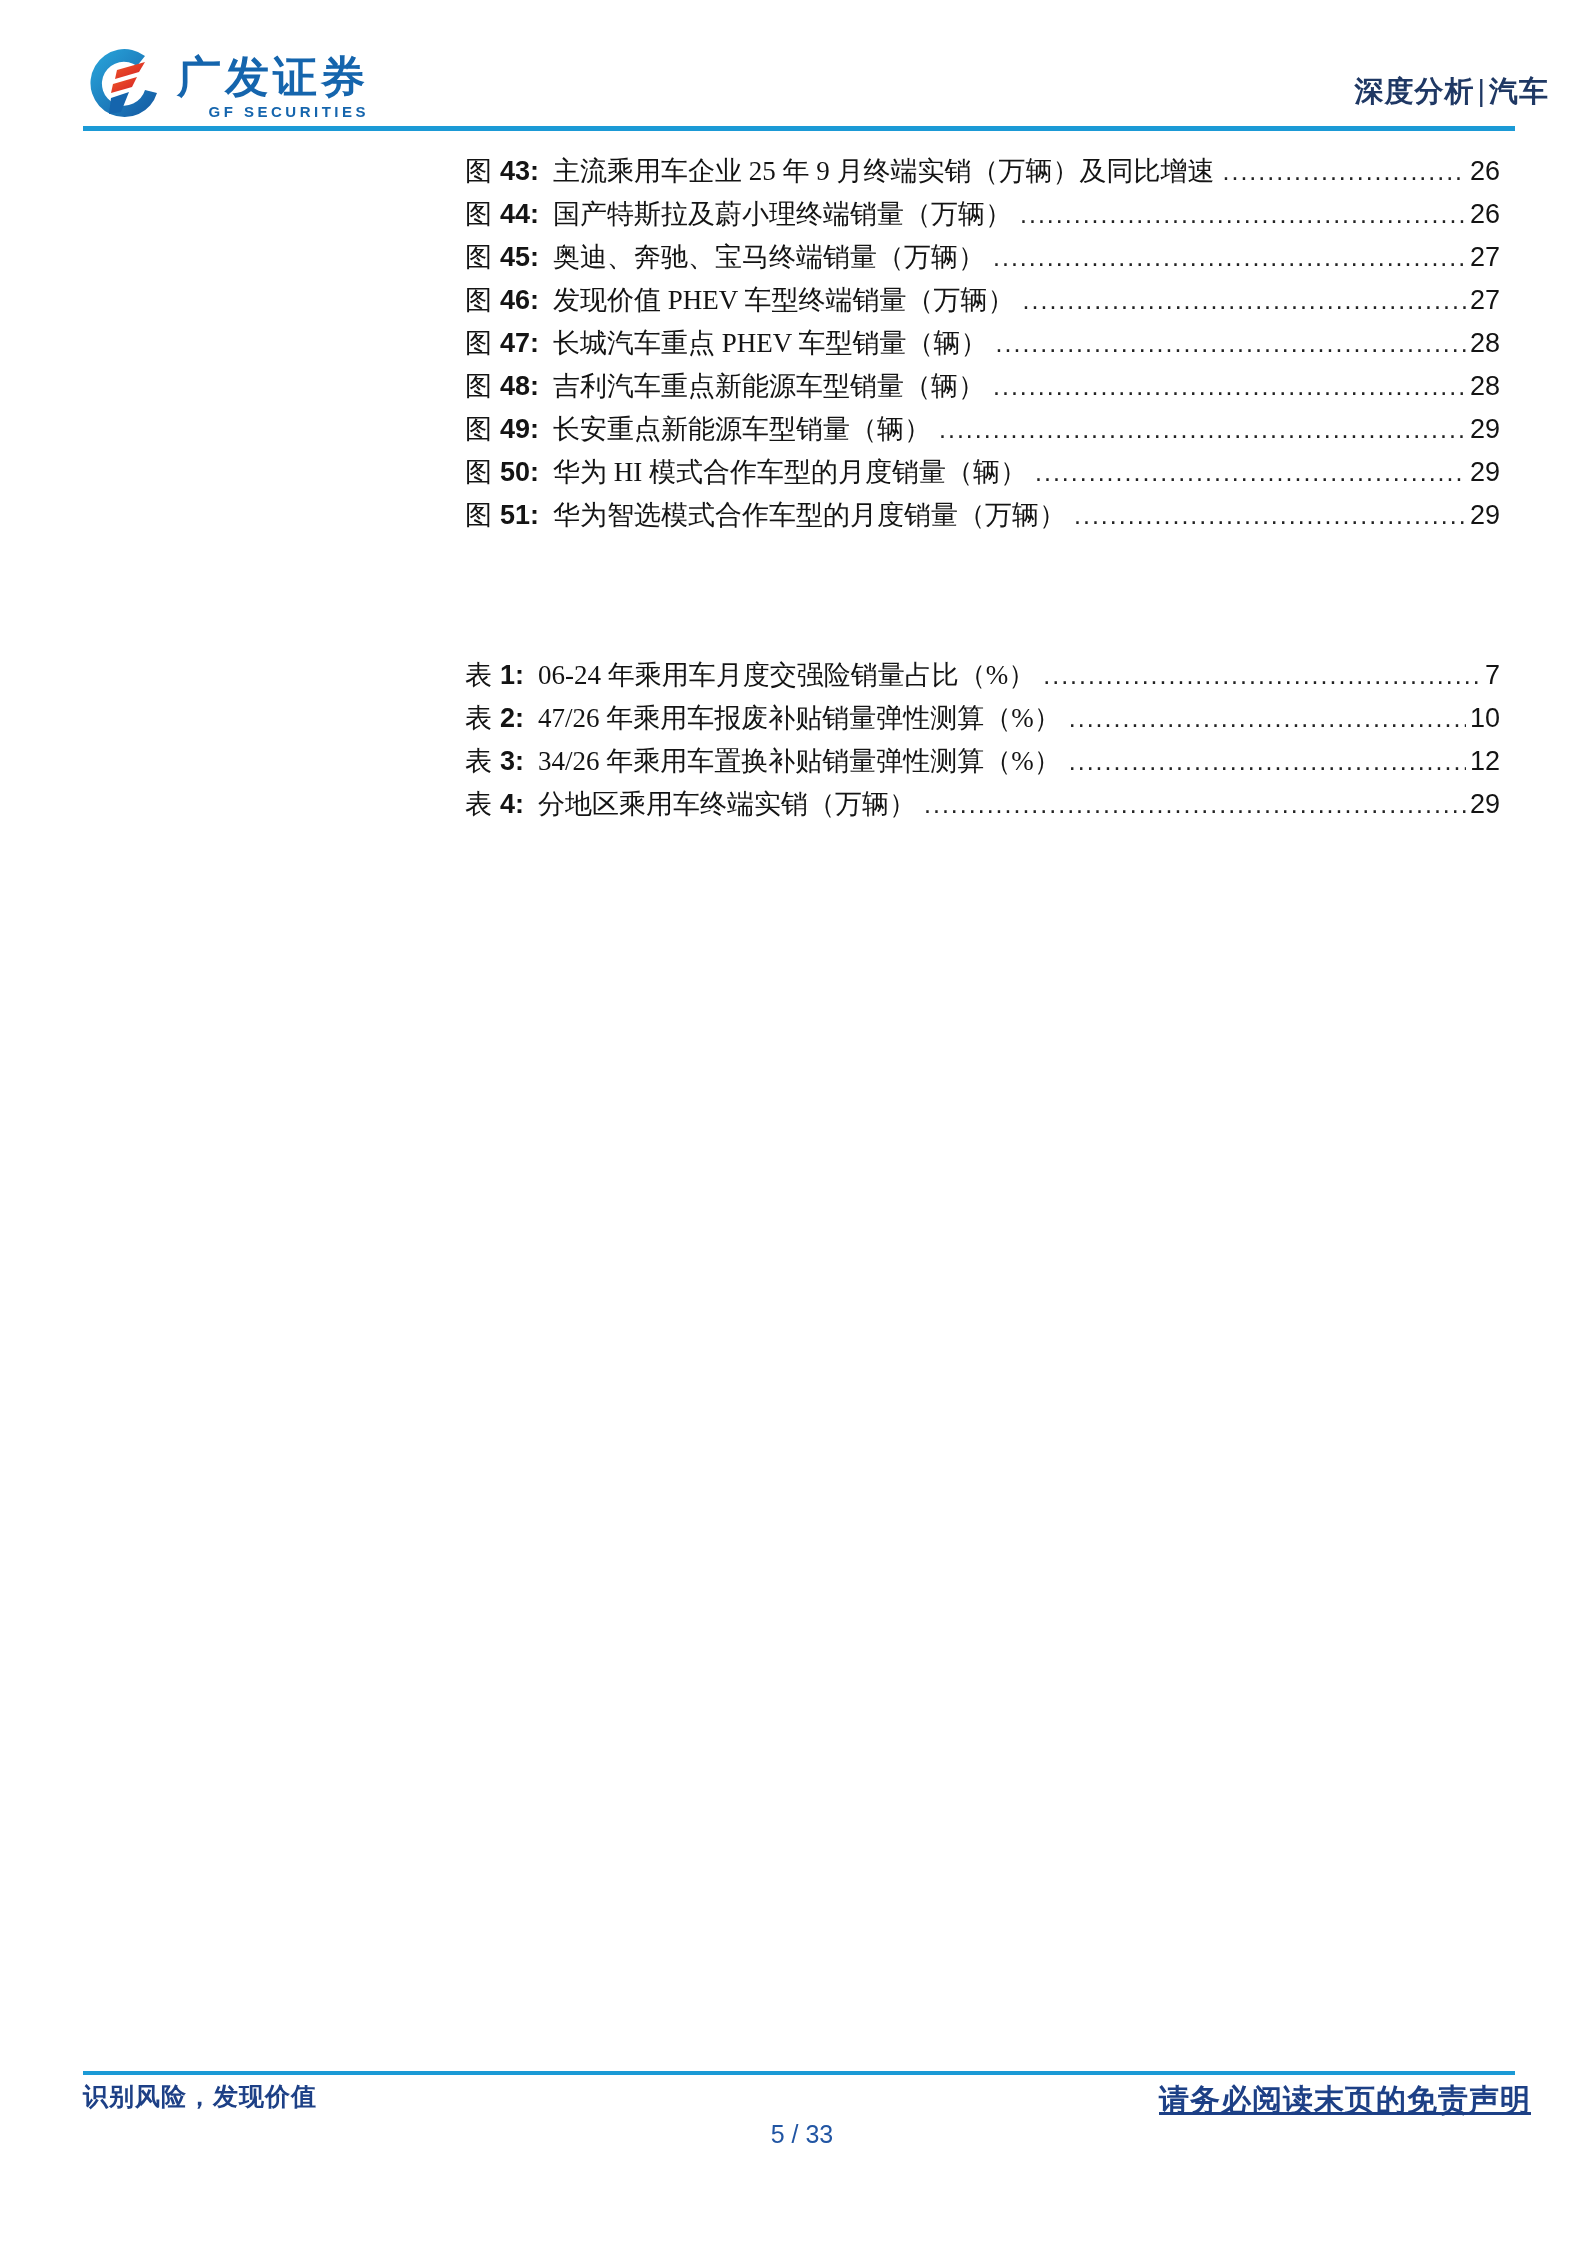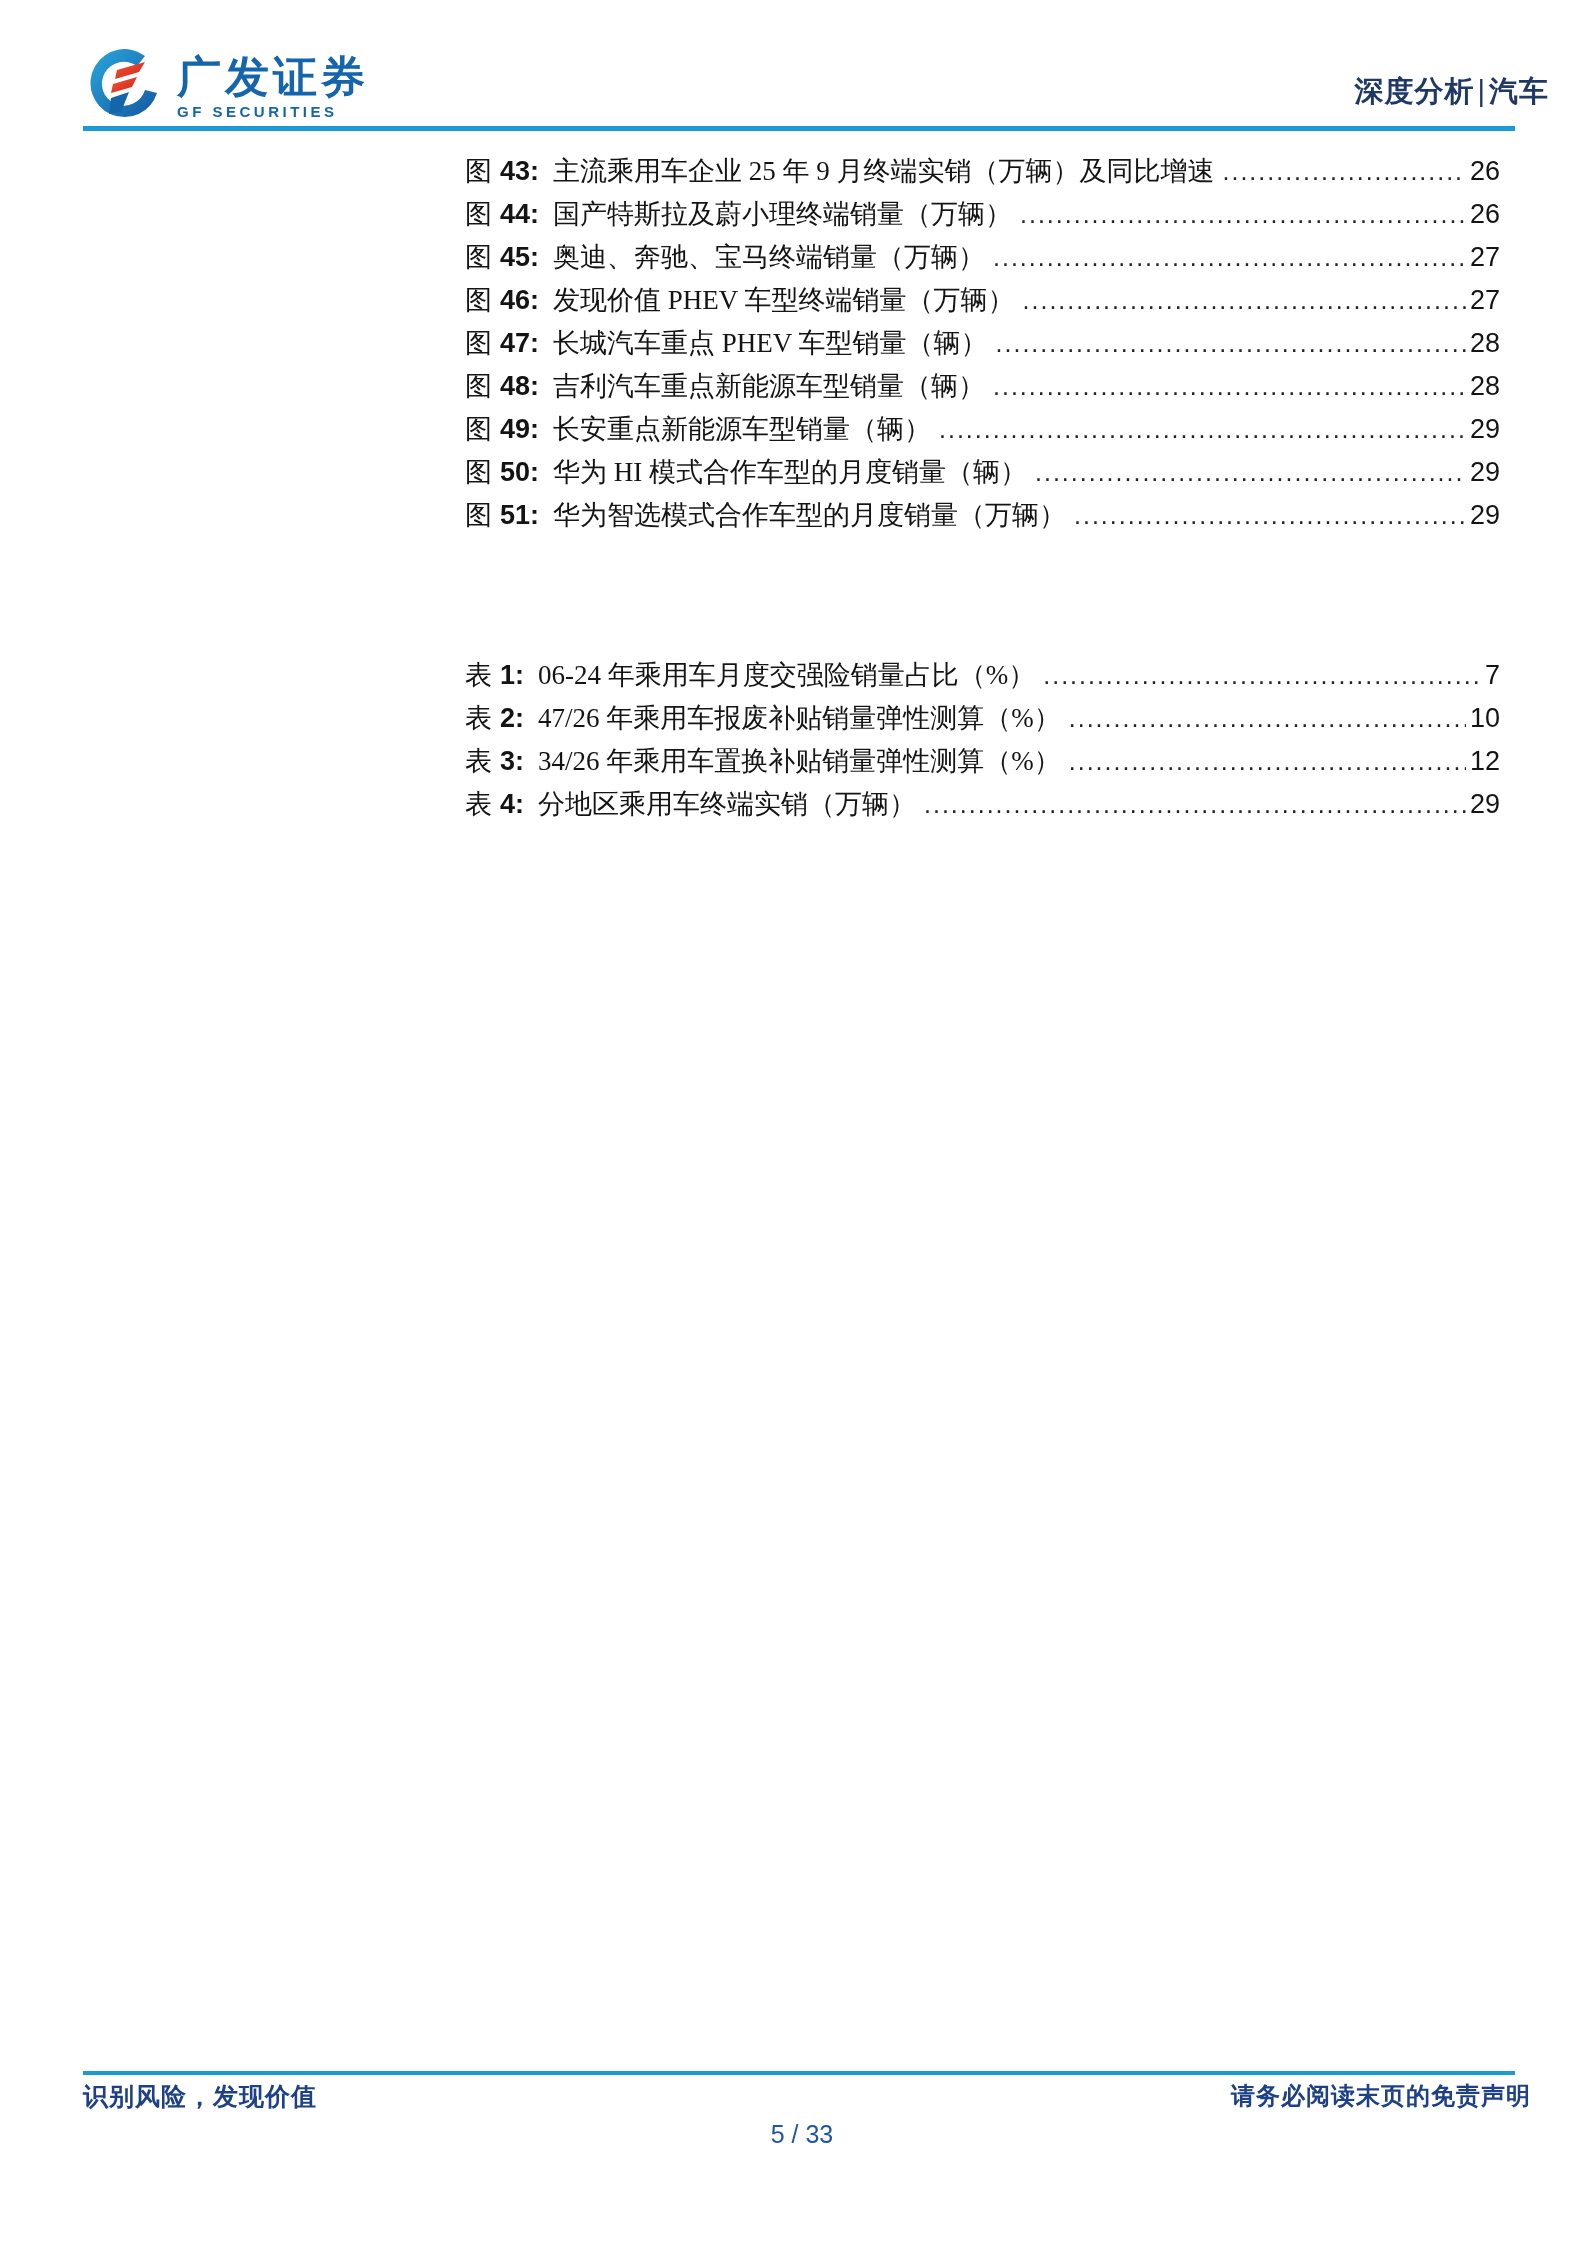--- a/index.html
+++ b/index.html
@@ -10,21 +10,21 @@
     margin:0 auto;
     font-family:"Liberation Sans", sans-serif;
     overflow:hidden;
     padding-left:16px;
   }
   
   .brand{position:absolute;left:83px;top:48px;display:flex;align-items:center;gap:10px;}
   .brand-logo{width:84px;height:78px;flex:0 0 auto;}
   .brand-text{display:flex;flex-direction:column;justify-content:center;}
   .brand-cn{font-size:44px;font-weight:bold;color:#1565ad;letter-spacing:4px;line-height:48px;font-family:"Liberation Sans",sans-serif;}
-  .brand-en{font-size:15px;font-weight:bold;color:#1565ad;letter-spacing:3.5px;line-height:18px;margin-top:2px;}
+  .brand-en{font-size:15px;font-weight:bold;color:#1565ad;letter-spacing:3.5px;line-height:18px;margin-top:2px;text-align:right;}
   .header-right{
     position:absolute;right:55px;top:72px;
     font-size:29px;font-weight:bold;color:#1f3864;
     letter-spacing:1px;
   }
   .header-right .divider{padding:0 3px;font-weight:normal;}
   .rule{position:absolute;left:83px;width:1432px;background:#1b9ad6;}
   .top-rule{top:126px;height:5px;}
   .bottom-rule{top:2071px;height:4px;}
   
@@ -70,21 +70,21 @@
     flex:0 0 auto;
     text-align:right;
   }
   
   .footer-left{
     position:absolute;left:83px;top:2080px;
     font-size:25px;font-weight:bold;color:#1d4086;letter-spacing:1px;
   }
   .footer-right{
     position:absolute;right:73px;top:2080px;
-    font-size:24px;font-weight:bold;color:#1d4086;letter-spacing:1px;
+    font-size:30px;font-weight:bold;color:#1d4086;letter-spacing:1px;text-decoration:underline;
   }
   .page-indicator{
     position:absolute;left:0;top:2120px;width:100%;
     text-align:center;
     font-size:25px;color:#2155a3;
   }
 </style>
 </head>
 <body>
 

